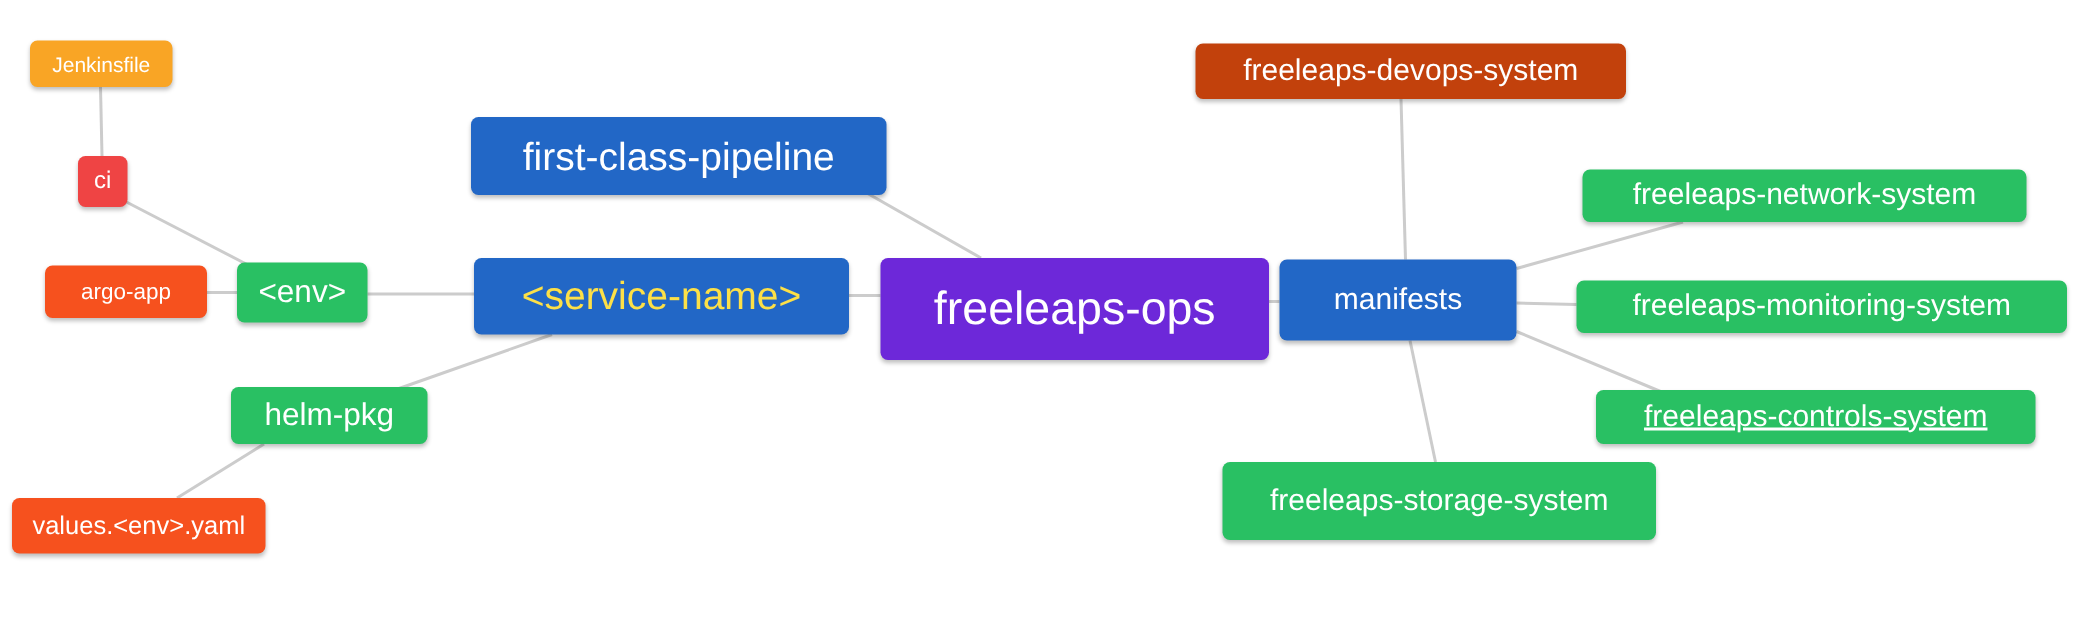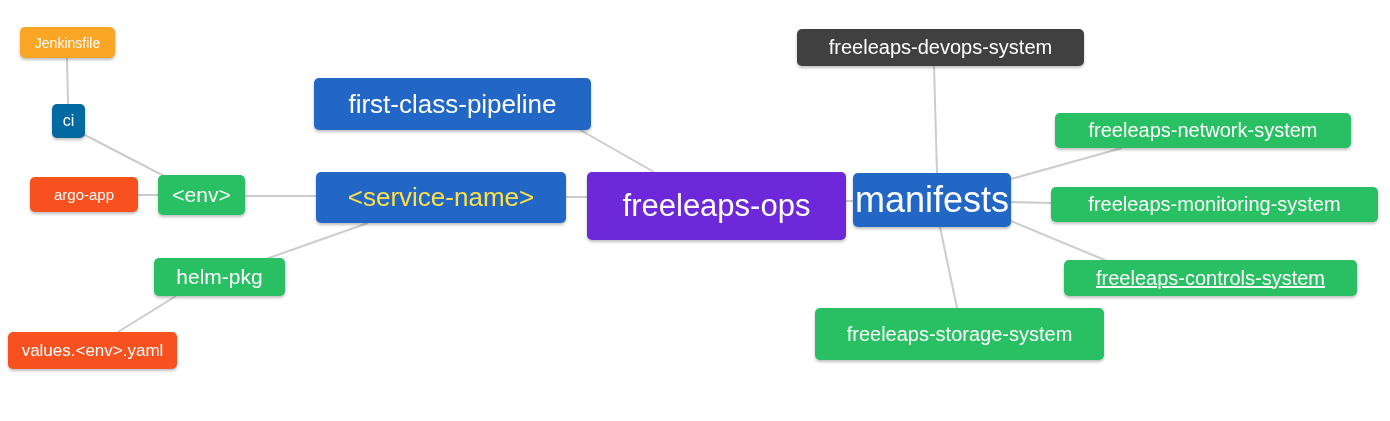--- a/index.html
+++ b/index.html
@@ -52,28 +52,28 @@
       <line x1="566" y1="197" x2="587" y2="197" stroke="#cccccc" stroke-width="2"></line>
       <line x1="846" y1="201" x2="853" y2="201" stroke="#cccccc" stroke-width="2"></line>
       <line x1="937" y1="173" x2="934" y2="66" stroke="#cccccc" stroke-width="2"></line>
       <line x1="1011" y1="179" x2="1122" y2="148" stroke="#cccccc" stroke-width="2"></line>
       <line x1="1011" y1="202" x2="1051" y2="203" stroke="#cccccc" stroke-width="2"></line>
       <line x1="1011" y1="221" x2="1107" y2="261" stroke="#cccccc" stroke-width="2"></line>
       <line x1="940" y1="227" x2="957" y2="308" stroke="#cccccc" stroke-width="2"></line>
     </svg>
   <div id="node-layer">
       <div class="node" style="left: 20px; top: 27px; width: 95px; height: 31px; font-size: 14px; background: rgb(249, 165, 37); color: rgb(255, 255, 255);">Jenkinsfile</div>
-      <div class="node" style="left: 52px; top: 104px; width: 33px; height: 34px; font-size: 16px; background: #0369a1; color: rgb(255, 255, 255);">ci</div>
+      <div class="node" style="left: 52px; top: 104px; width: 33px; height: 34px; font-size: 16px; background: #ef4444; color: rgb(255, 255, 255);">ci</div>
       <div class="node" style="left: 30px; top: 177px; width: 108px; height: 35px; font-size: 15px; background: rgb(246, 81, 30); color: rgb(255, 255, 255);">argo-app</div>
       <div class="node" style="left: 158px; top: 175px; width: 87px; height: 40px; font-size: 21px; background: rgb(41, 192, 99); color: rgb(255, 255, 255);">&lt;env&gt;</div>
       <div class="node" style="left: 154px; top: 258px; width: 131px; height: 38px; font-size: 21px; background: rgb(41, 192, 99); color: rgb(255, 255, 255);">helm-pkg</div>
       <div class="node" style="left: 8px; top: 332px; width: 169px; height: 37px; font-size: 17px; background: rgb(246, 81, 30); color: rgb(255, 255, 255);">values.&lt;env&gt;.yaml</div>
       <div class="node" style="left: 314px; top: 38px; width: 277px; height: 52px; font-size: 26px; background: rgb(34, 103, 198); color: rgb(255, 255, 255); margin-top: 40px;">first-class-pipeline</div>
       <div class="node" style="left: 316px; top: 172px; width: 250px; height: 51px; font-size: 26px; background: rgb(34, 103, 198); color: #fde047;">&lt;service-name&gt;</div>
       <div class="node" style="left: 587px; top: 172px; width: 259px; height: 68px; font-size: 31px; background: #6d28d9; color: rgb(255, 255, 255);">freeleaps-ops</div>
-      <div class="node" style="left: 853px; top: 173px; width: 158px; height: 54px; font-size: 36px; background: rgb(34, 103, 198); color: rgb(255, 255, 255);">manifests</div>
-      <div class="node" style="left: 797px; top: 29px; width: 287px; height: 37px; font-size: 20px; background: #404040; color: rgb(255, 255, 255);">freeleaps-devops-system</div>
+      <div class="node" style="left: 853px; top: 173px; width: 158px; height: 54px; font-size: 20px; background: rgb(34, 103, 198); color: rgb(255, 255, 255);">manifests</div>
+      <div class="node" style="left: 797px; top: 29px; width: 287px; height: 37px; font-size: 20px; background: #c2410c; color: rgb(255, 255, 255);">freeleaps-devops-system</div>
       <div class="node" style="left: 1055px; top: 113px; width: 296px; height: 35px; font-size: 20px; background: rgb(41, 192, 99); color: rgb(255, 255, 255);">freeleaps-network-system</div>
       <div class="node" style="left: 1051px; top: 187px; width: 327px; height: 35px; font-size: 20px; background: rgb(41, 192, 99); color: rgb(255, 255, 255);">freeleaps-monitoring-system</div>
       <div class="node" style="left: 1064px; top: 260px; width: 293px; height: 36px; font-size: 20px; background: rgb(41, 192, 99); color: rgb(255, 255, 255); text-decoration: underline;">freeleaps-controls-system</div>
       <div class="node" style="left: 815px; top: 308px; width: 289px; height: 52px; font-size: 20px; background: rgb(41, 192, 99); color: rgb(255, 255, 255);">freeleaps-storage-system</div>
     </div>
 </div>
 
 </body></html>

